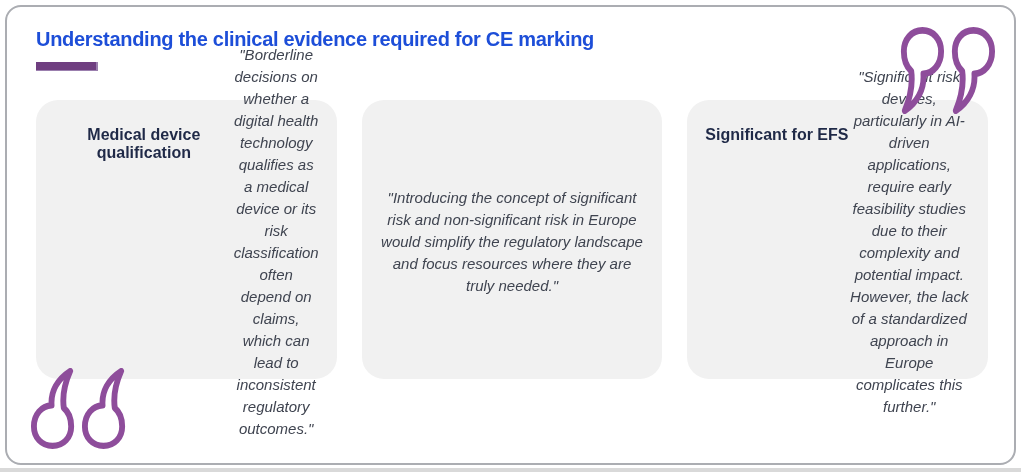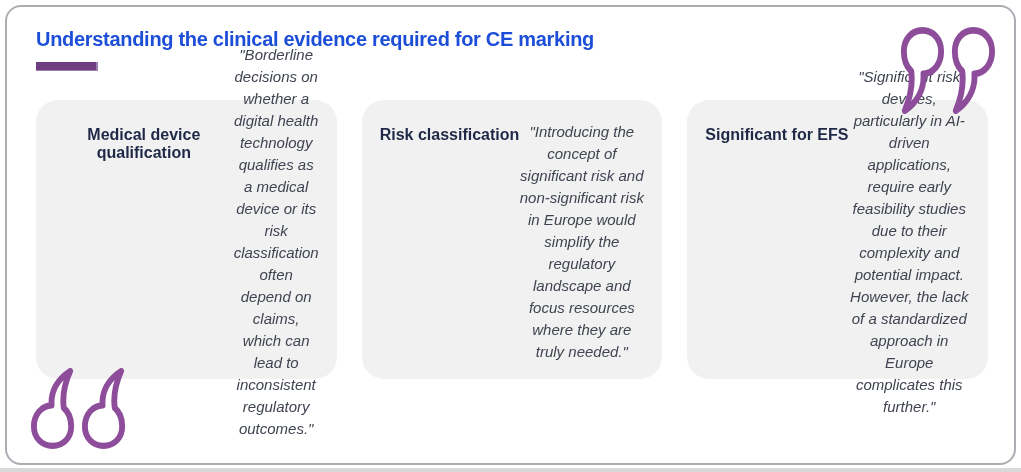--- a/index.html
+++ b/index.html
@@ -100,21 +100,20 @@
   <div class="title-underline"></div>
 
   <div class="cards">
     <div class="card">
       <div class="card-heading">Medical device qualification</div>
       <div class="card-body-wrap">
         <div class="card-quote">"Borderline decisions on whether a digital health technology qualifies as a medical device or its risk classification often depend on claims, which can lead to inconsistent regulatory outcomes."</div>
       </div>
     </div>
     <div class="card">
-      <div class="card-heading">Risk classification</div>
       <div class="card-body-wrap">
         <div class="card-quote">"Introducing the concept of significant risk and non-significant risk in Europe would simplify the regulatory landscape and focus resources where they are truly needed."</div>
       </div>
     </div>
     <div class="card">
       <div class="card-heading">Significant for EFS</div>
       <div class="card-body-wrap">
         <div class="card-quote">"Significant risk devices, particularly in AI-driven applications, require early feasibility studies due to their complexity and potential impact. However, the lack of a standardized approach in Europe complicates this further."</div>
       </div>
     </div>

